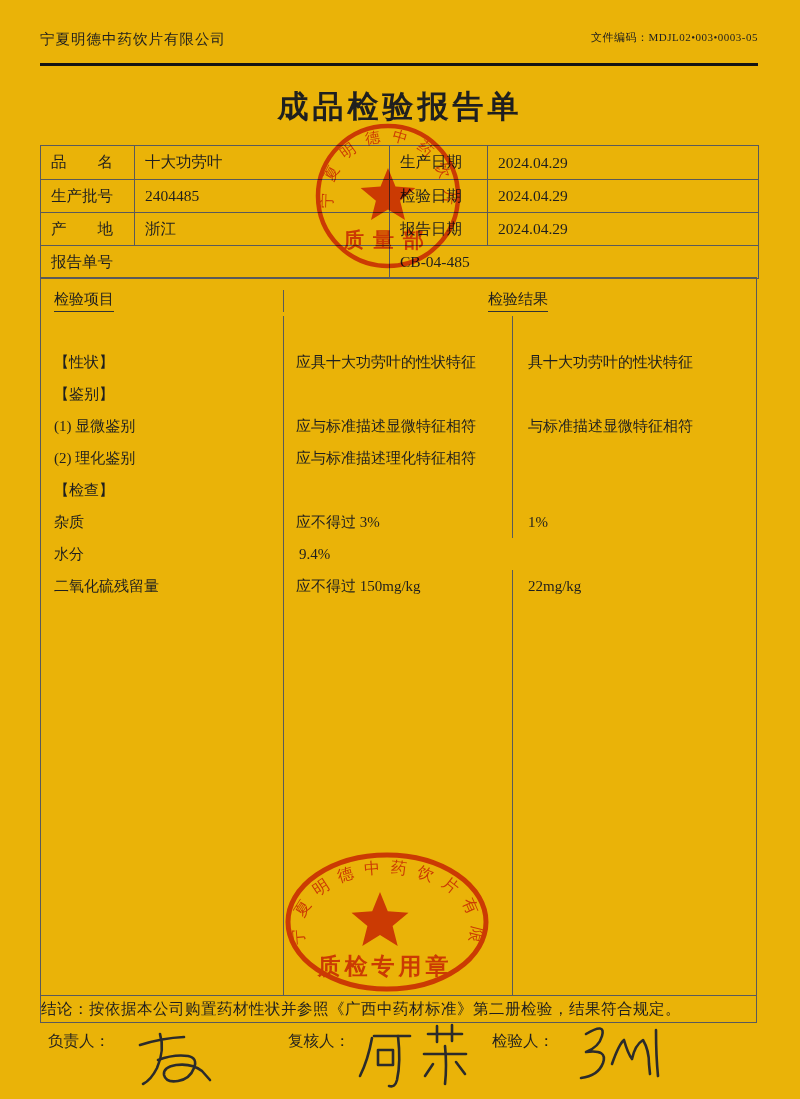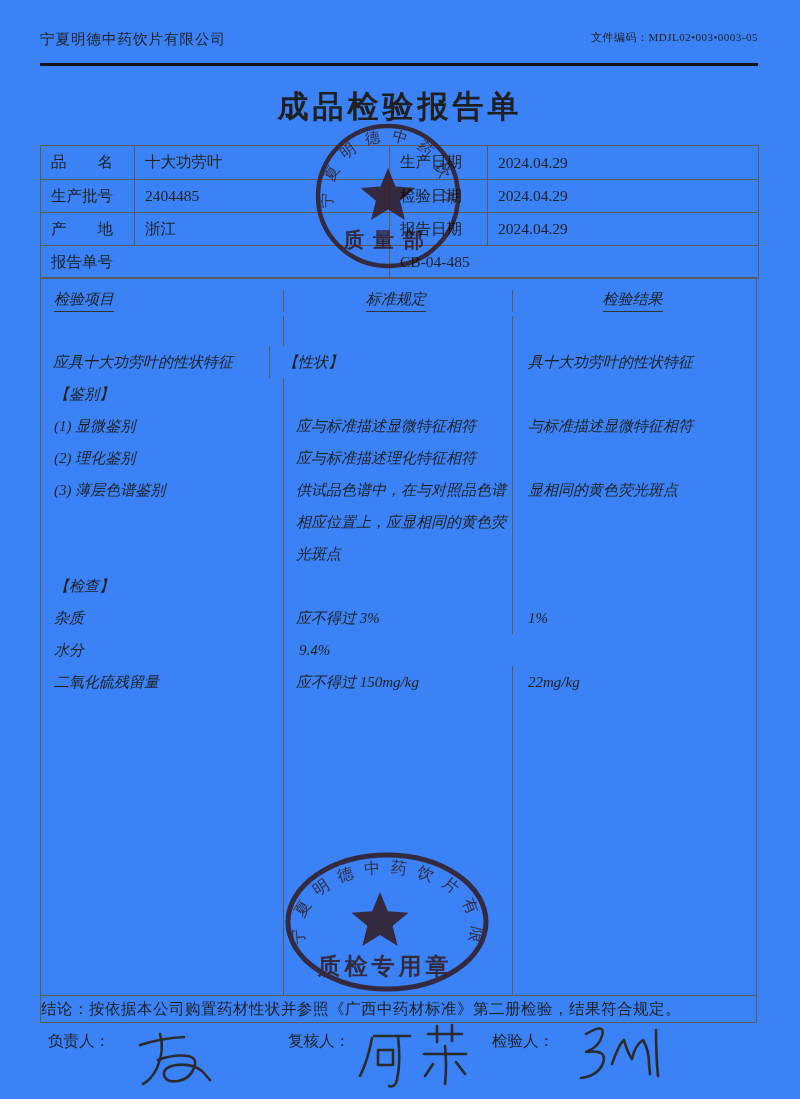--- a/index.html
+++ b/index.html
@@ -1,21 +1,21 @@
 <!DOCTYPE html>
 <html><head>
 <meta charset="utf-8">
 <style>
   html,body{margin:0;padding:0;}
   body{
     width:800px;height:1099px;background:#ffffff;
     font-family:"Liberation Serif","DejaVu Serif",serif;
     color:#1f1f1f;
   }
-  .page{position:relative;width:800px;height:1099px;overflow:hidden;background:#3b82f6;}
+  .page{position:relative;width:800px;height:1099px;overflow:hidden;background:#eab308;}
 
   
   .hdr-company{position:absolute;left:40px;top:30px;font-size:14.5px;letter-spacing:1px;}
   .hdr-code{position:absolute;right:42px;top:30px;font-size:11px;letter-spacing:.5px;}
   .hdr-rule{position:absolute;left:40px;top:63px;width:718px;height:3px;background:#141414;}
 
   
   .title{position:absolute;left:0;top:86px;width:100%;text-align:center;
          font-size:31px;font-weight:bold;letter-spacing:4px;}
 
@@ -25,21 +25,21 @@
     border:1px solid #5a5a5a;box-sizing:content-box;font-size:15.5px;}
   .info-cell{box-sizing:border-box;display:flex;align-items:center;padding-left:10px;
     border-left:1px solid #5a5a5a;border-top:1px solid #5a5a5a;white-space:pre;}
   .info-cell.first-col{border-left:none;}
   .info-cell.first-row{border-top:none;}
   .info-cell.span2a{grid-column:1/3;}
   .info-cell.span2b{grid-column:3/5;}
 
   
   .dtable{position:absolute;left:40px;top:277px;width:717px;height:719px;
-    border:1px solid #5a5a5a;box-sizing:border-box;display:flex;flex-direction:column;font-size:15px;font-style:italic;}
+    border:1px solid #5a5a5a;box-sizing:border-box;display:flex;flex-direction:column;font-size:15px;}
   .drow{display:flex;flex:0 0 auto;}
   .drow.fill{flex:1 1 auto;}
   .dcell{box-sizing:border-box;}
   .dcell.c1{width:243px;border-right:1px solid #5a5a5a;padding-left:13px;}
   .dcell.c2{width:229px;border-right:1px solid #5a5a5a;padding-left:12px;padding-right:4px;}
   .dcell.c3{flex:1;padding-left:15px;padding-right:4px;}
   .dhead{height:34px;align-items:flex-end;padding-bottom:4px;}
   .dhead .dcell{display:flex;align-items:flex-end;}
   .dhead .dcell.c2,.dhead .dcell.c3{justify-content:center;padding-left:0;}
   .dhead .hlabel{border-bottom:1px solid #333;padding-bottom:2px;}
@@ -90,56 +90,48 @@
 
     <div class="info-cell first-col span2a">报告单号</div>
     <div class="info-cell span2b">CB-04-485</div>
   </div>
 
   <div class="dtable">
     <div class="drow dhead">
       <div class="dcell c1">
           <span class="hlabel">检验项目</span>
         </div>
-      <div class="dcell c2">
-          <span class="hlabel">标准规定</span>
-        </div>
       <div class="dcell c3">
           <span class="hlabel">检验结果</span>
         </div>
     </div>
     <div class="drow spacer">
       <div class="dcell c1"></div>
         <div class="dcell c2"></div>
         <div class="dcell c3"></div>
     </div>
 
     <div class="drow body-row">
+      <div class="dcell c1">【性状】</div>
       <div class="dcell c2">应具十大功劳叶的性状特征</div>
-      <div class="dcell c1">【性状】</div>
       <div class="dcell c3">具十大功劳叶的性状特征</div>
     </div>
     <div class="drow body-row">
       <div class="dcell c1">【鉴别】</div>
       <div class="dcell c2"></div>
       <div class="dcell c3"></div>
     </div>
     <div class="drow body-row">
       <div class="dcell c1">(1) 显微鉴别</div>
       <div class="dcell c2">应与标准描述显微特征相符</div>
       <div class="dcell c3">与标准描述显微特征相符</div>
     </div>
     <div class="drow body-row">
       <div class="dcell c1">(2) 理化鉴别</div>
       <div class="dcell c2">应与标准描述理化特征相符</div>
-    </div>
-    <div class="drow body-row">
-      <div class="dcell c1">(3) 薄层色谱鉴别</div>
-      <div class="dcell c2">供试品色谱中，在与对照品色谱相应位置上，应显相同的黄色荧光斑点</div>
-      <div class="dcell c3">显相同的黄色荧光斑点</div>
     </div>
     <div class="drow body-row">
       <div class="dcell c1">【检查】</div>
       <div class="dcell c2"></div>
       <div class="dcell c3"></div>
     </div>
     <div class="drow body-row">
       <div class="dcell c1">杂质</div>
       <div class="dcell c2">应不得过 3%</div>
       <div class="dcell c3">1%</div>

